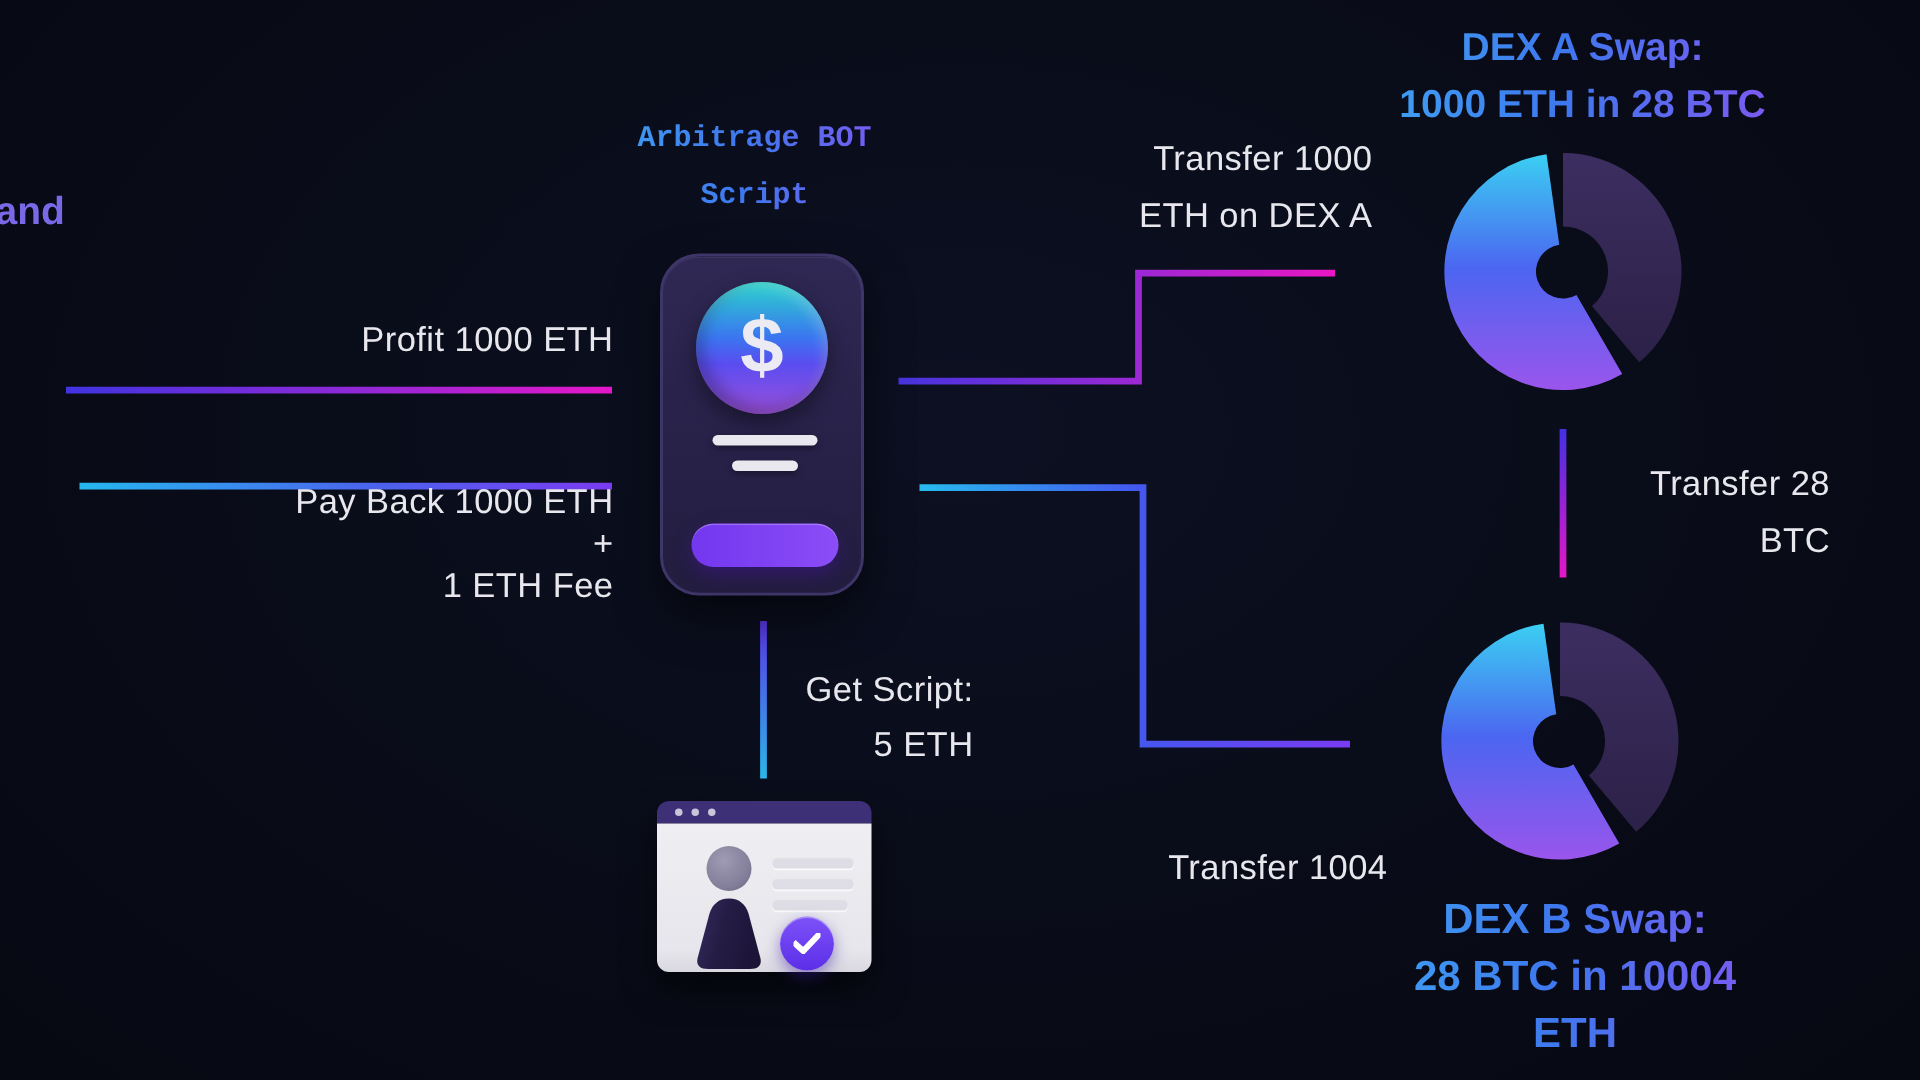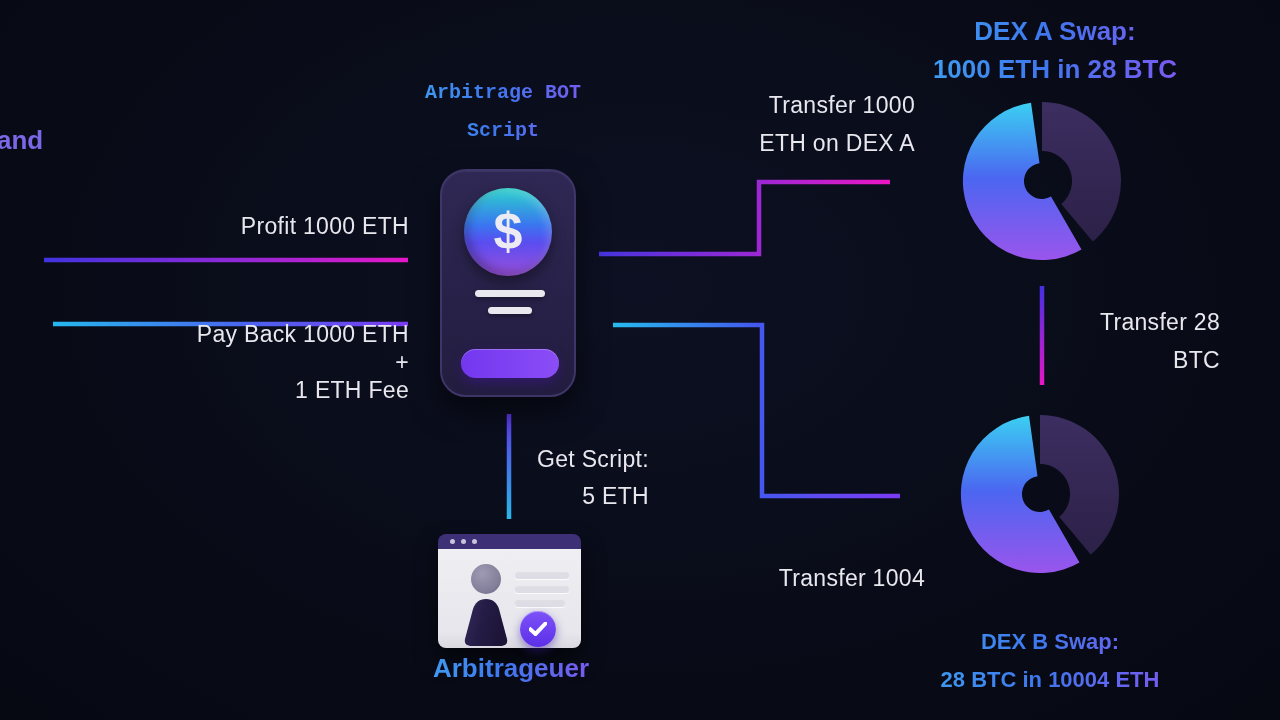--- a/index.html
+++ b/index.html
@@ -43,21 +43,21 @@
   .card-line.narrow{left:46px;top:136px;width:44px;}
   .card-pill{
     position:absolute;left:19px;top:178px;width:98px;height:29px;border-radius:15px;
     background:linear-gradient(90deg,#7337ef,#8b4df6);
     box-shadow:0 5px 12px rgba(60,20,140,.55), inset 0 1px 0 rgba(255,255,255,.25);
   }
   
   .t1000-label{left:700px;top:86px;width:215px;}
   .dexa-title{left:920px;top:12px;width:270px;font-size:26px;line-height:38px;}
   .t28-label{left:1080px;top:303px;width:140px;}
-  .dexb-title{left:915px;top:623px;width:270px;font-size:22px;line-height:38px;}
+  .dexb-title{left:915px;top:594px;width:270px;font-size:28px;line-height:38px;}
   .t1004-label{left:705px;top:526px;width:220px;margin-top:33px;}
   .profit-label{left:527px;top:441px;width:122px;line-height:37px;}
   .arb-label{left:420px;top:653px;width:182px;font-size:26px;line-height:30px;}
   
   .browser{
     left:438px;top:534px;width:143px;height:114px;border-radius:8px;
     box-shadow:0 12px 22px rgba(0,0,0,.55);
   }
   .browser-bar{
     position:absolute;left:0;top:0;width:100%;height:15px;border-radius:8px 8px 0 0;
@@ -232,15 +232,14 @@
       <div class="tline t1"></div>
       <div class="tline t2"></div>
       <div class="tline t3"></div>
       <div class="badge">
         <svg width="18" height="14" viewBox="0 0 18 14">
             <path d="M1.5,7.5 L6.5,12 L16.5,1.5" stroke="#ffffff" stroke-width="4" fill="none" stroke-linecap="square"></path>
           </svg>
       </div>
     </div>
   </div>
-  <div class="abs grad-text arb-label">Arbitrageuer</div>
 
 </div>
 
 </body></html>

